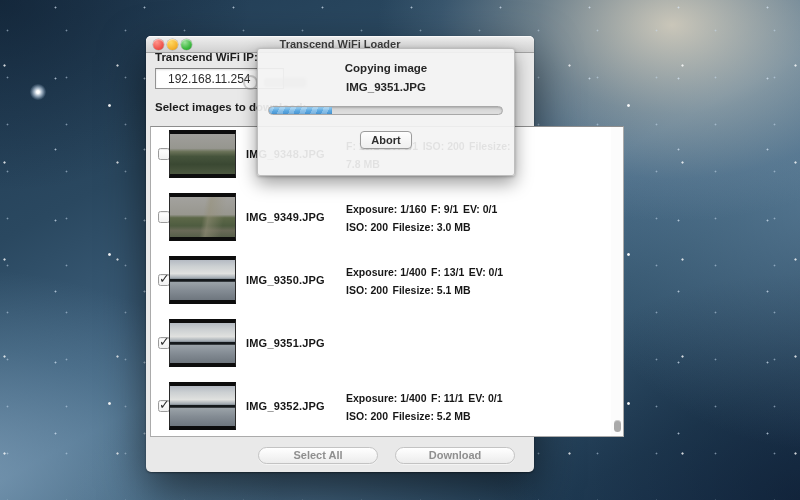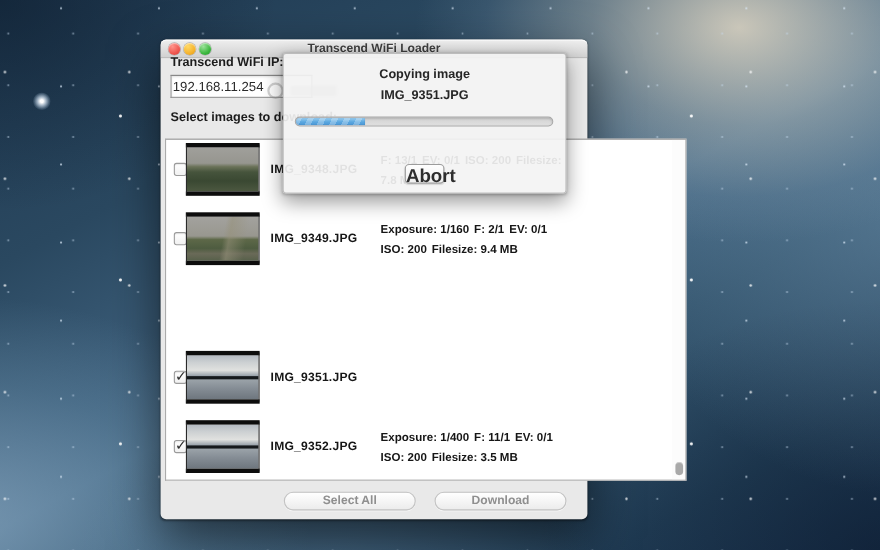--- a/index.html
+++ b/index.html
@@ -58,21 +58,21 @@
   .tl-min  { left:21px; background:radial-gradient(circle at 35% 30%, #ffd965, #f5b32e 60%, #d89417); }
   .tl-zoom { left:35px; background:radial-gradient(circle at 35% 30%, #9ce29a, #3db83f 60%, #259230); }
 
   .label{ position:absolute; font-size:11.5px; font-weight:700; color:#1c1c1c; }
   .ip-label{ left:9px; top:15px; }
   .select-label{ left:9px; top:65px; }
 
   .ip-input{
     position:absolute; left:9px; top:32px; width:129px; height:21px;
     border:1px solid #949494; border-top-color:#7c7c7c; background:#fff;
-    font-family:inherit; font-size:12px; color:#2b2b2b; padding:0 1px;
+    font-family:inherit; font-size:12px; color:#2b2b2b; padding:0 12px;
     box-shadow:inset 0 1px 2px rgba(0,0,0,0.12);
   }
 
   
   .reload-faint{
     position:absolute; left:97px; top:39px; width:15px; height:15px;
     border:2px solid rgba(150,150,150,0.8); border-radius:50%; opacity:0.55;
   }
   .reload-ghost{ position:absolute; left:118px; top:42px; width:42px; height:9px;
     background:rgba(150,150,150,0.55); border-radius:2px; filter:blur(1px); }
@@ -146,24 +146,24 @@
     box-shadow:inset 0 1px 2px rgba(0,0,0,0.18); overflow:hidden;
   }
   .progress-fill{
     height:100%; width:27%; border-radius:4px 0 0 4px;
     background:
       repeating-linear-gradient(115deg, rgba(255,255,255,0.28) 0 5px, rgba(255,255,255,0) 5px 10px),
       linear-gradient(#9ed0f0 0%, var(--accent,#5aa7e0) 55%, #4b97d4 100%);
     box-shadow:inset 0 0 1px rgba(0,60,120,0.5);
   }
   .abort-btn{
-    position:absolute; left:50%; top:100px; transform:translateX(-50%);
-    width:36px; height:18px; border-radius:4px;
+    position:absolute; left:50%; top:82px; transform:translateX(-50%);
+    width:52px; height:18px; border-radius:4px;
     background:linear-gradient(#fefefe,#efefef); border:1px solid #9c9c9c;
-    font-family:inherit; font-size:17px; font-weight:700; color:#2e2e2e;
+    font-family:inherit; font-size:11px; font-weight:700; color:#2e2e2e;
     box-shadow:0 1px 1px rgba(0,0,0,0.12);
   }
 </style>
 </head>
 <body>
 
 <div class="screen">
   <div class="wall-overlay"></div>
   <div class="stars"></div>
   <div class="bright-star"></div>
@@ -197,44 +197,56 @@
           <span class="exif-line">Filesize: 7.8 MB</span>
         </span>
       </div>
 
       <div class="row" style="top:58px">
         <span class="checkbox" data-checked="false"></span>
         <span class="thumb" data-thumb="field-road-landscape"></span>
         <span class="filename">IMG_9349.JPG</span>
         <span class="exif">
           <span class="exif-line">Exposure: 1/160</span>
-          <span class="exif-line">F: 2/1</span>
-          <span class="exif-line">EV: 0/1</span>
-          <span class="exif-line">ISO: 200</span>
-          <span class="exif-line">Filesize: 9.4 MB</span>
-        </span>
-      </div>
-
+          <span class="exif-line">F: 9/1</span>
+          <span class="exif-line">EV: 0/1</span>
+          <span class="exif-line">ISO: 200</span>
+          <span class="exif-line">Filesize: 3.0 MB</span>
+        </span>
+      </div>
+
+      <div class="row" style="top:121px">
+        <span class="checkbox" data-checked="true"></span>
+        <span class="thumb" data-thumb="lake-horizon"></span>
+        <span class="filename">IMG_9350.JPG</span>
+        <span class="exif">
+          <span class="exif-line">Exposure: 1/400</span>
+          <span class="exif-line">F: 13/1</span>
+          <span class="exif-line">EV: 0/1</span>
+          <span class="exif-line">ISO: 200</span>
+          <span class="exif-line">Filesize: 5.1 MB</span>
+        </span>
+      </div>
 
       <div class="row" style="top:184px">
         <span class="checkbox" data-checked="true"></span>
         <span class="thumb" data-thumb="lake-horizon"></span>
         <span class="filename">IMG_9351.JPG</span>
       </div>
 
       <div class="row" style="top:247px">
         <span class="checkbox" data-checked="true"></span>
         <span class="thumb" data-thumb="lake-horizon"></span>
         <span class="filename">IMG_9352.JPG</span>
         <span class="exif">
           <span class="exif-line">Exposure: 1/400</span>
           <span class="exif-line">F: 11/1</span>
           <span class="exif-line">EV: 0/1</span>
           <span class="exif-line">ISO: 200</span>
-          <span class="exif-line">Filesize: 3.5 MB</span>
+          <span class="exif-line">Filesize: 5.2 MB</span>
         </span>
       </div>
 
       <div class="scroll-track">
         <div class="scroll-thumb"></div>
       </div>
     </div>
 
     <div class="pill-btn btn-select-all">Select All</div>
     <div class="pill-btn btn-download">Download</div>

